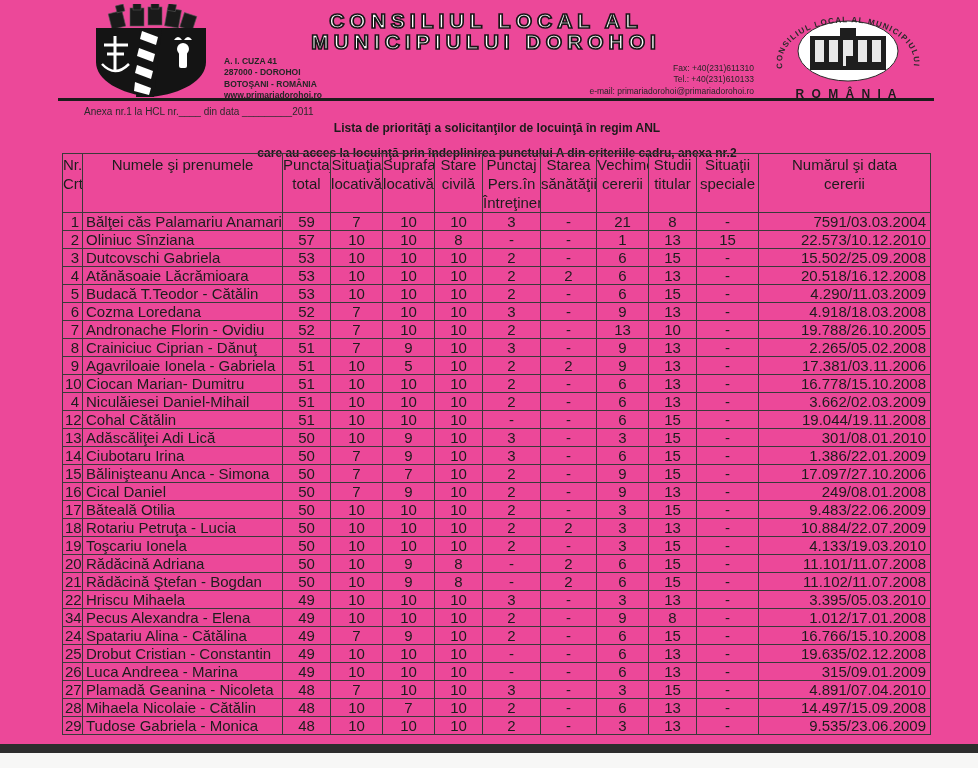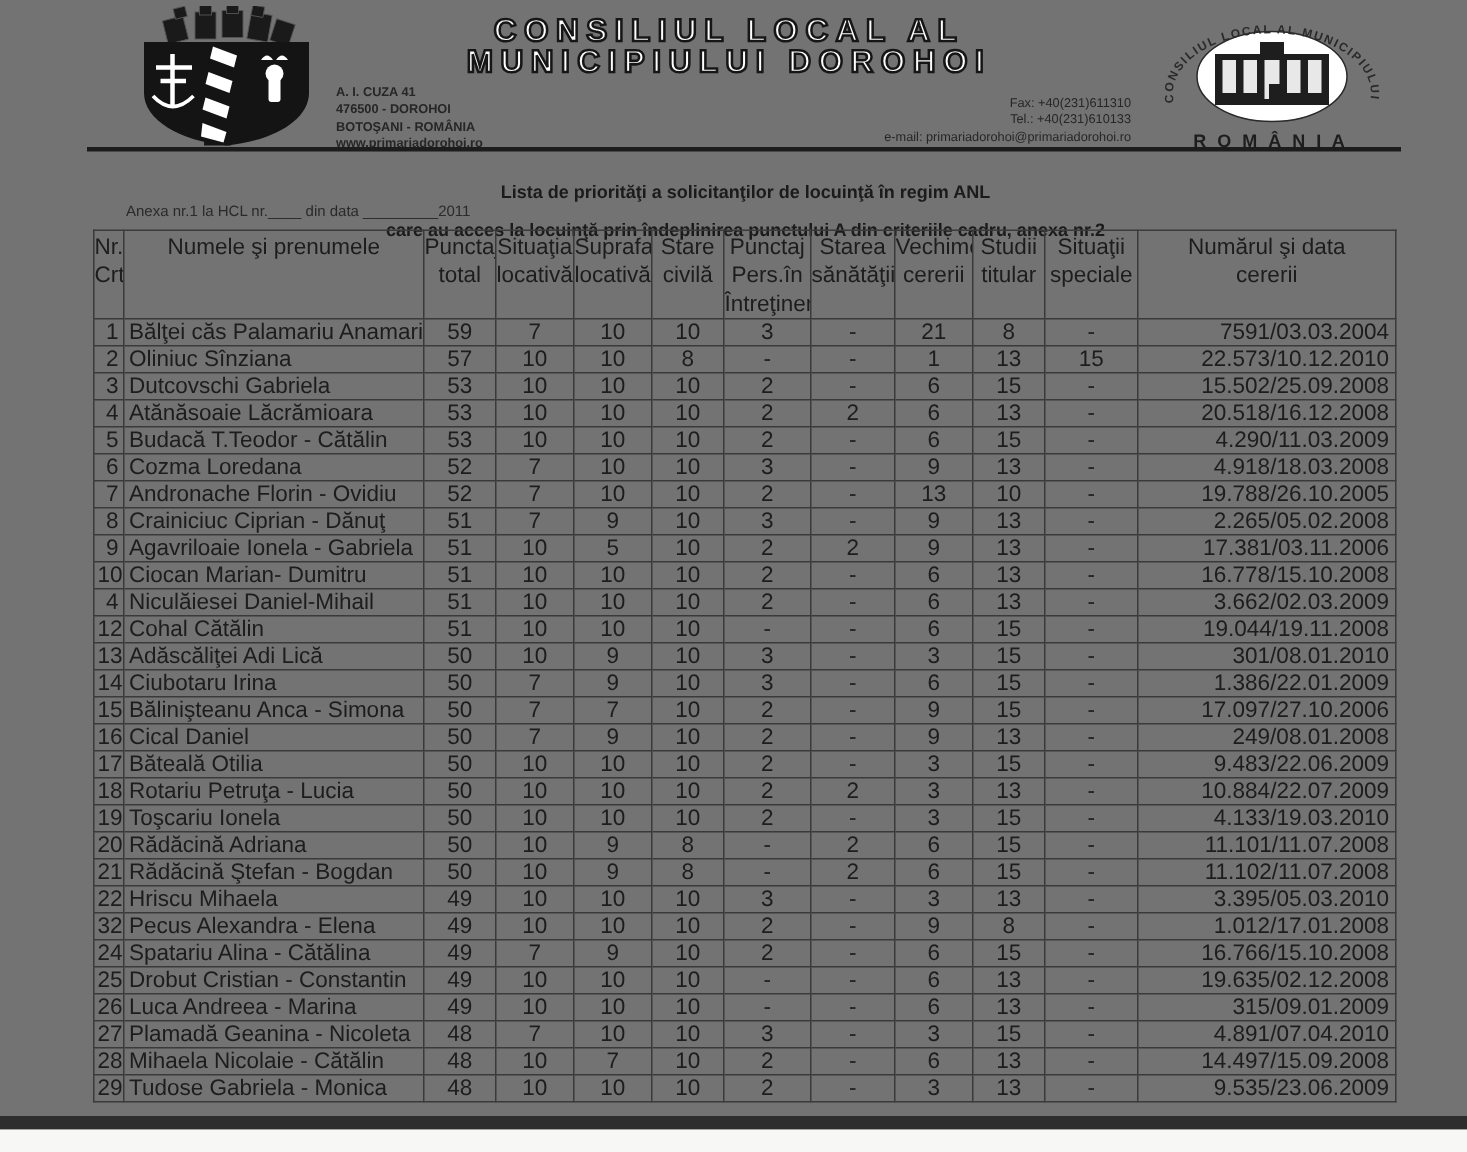--- a/index.html
+++ b/index.html
@@ -1,21 +1,21 @@
 <!DOCTYPE html>
 <html><head>
 <meta charset="utf-8">
 <style>
   * { margin: 0; padding: 0; box-sizing: border-box; }
   html, body { background: #ffffff; }
   .page {
     position: relative;
     width: 978px;
     height: 768px;
-    background: #737373;
+    background: #ec4899;
     font-family: "Liberation Sans", sans-serif;
     color: #1f1f1f;
     overflow: hidden;
   }
 
   
   .letterhead {
     position: absolute;
     top: 4px; left: 60px; right: 44px;
     height: 94px;
@@ -50,21 +50,20 @@
     height: 3px;
     background: #1c1c1c;
   }
 
   
   .anexa-line {
     position: absolute;
     top: 106px; left: 84px;
     font-size: 10px;
     color: #2a2a2a;
-    margin-top: 30px;
   }
   .doc-title-1, .doc-title-2 {
     position: absolute;
     left: 60px; right: 44px;
     text-align: center;
     font-weight: bold;
     font-size: 12px;
     color: #1b1b1b;
   }
   .doc-title-1 { top: 121px; }
@@ -175,21 +174,21 @@
     </div>
 
     <div class="lh-center">
       <div class="org-title">
         <div>CONSILIUL LOCAL AL</div>
         <div>MUNICIPIULUI DOROHOI</div>
       </div>
       <div class="lh-info">
         <div class="addr">
           <div>A. I. CUZA 41</div>
-          <div>476500 - DOROHOI</div>
+          <div>287000 - DOROHOI</div>
           <div>BOTOŞANI - ROMÂNIA</div>
           <div>www.primariadorohoi.ro</div>
         </div>
         <div class="contact">
           <div>Fax:   +40(231)611310</div>
           <div>Tel.:  +40(231)610133</div>
           <div>e-mail: primariadorohoi@primariadorohoi.ro</div>
         </div>
       </div>
     </div>
@@ -571,21 +570,21 @@
           <td>10</td>
           <td>10</td>
           <td>3</td>
           <td>-</td>
           <td>3</td>
           <td>13</td>
           <td>-</td>
           <td>3.395/05.03.2010</td>
         </tr>
         <tr>
-          <td>32</td>
+          <td>34</td>
           <td>Pecus Alexandra - Elena</td>
           <td>49</td>
           <td>10</td>
           <td>10</td>
           <td>10</td>
           <td>2</td>
           <td>-</td>
           <td>9</td>
           <td>8</td>
           <td>-</td>

